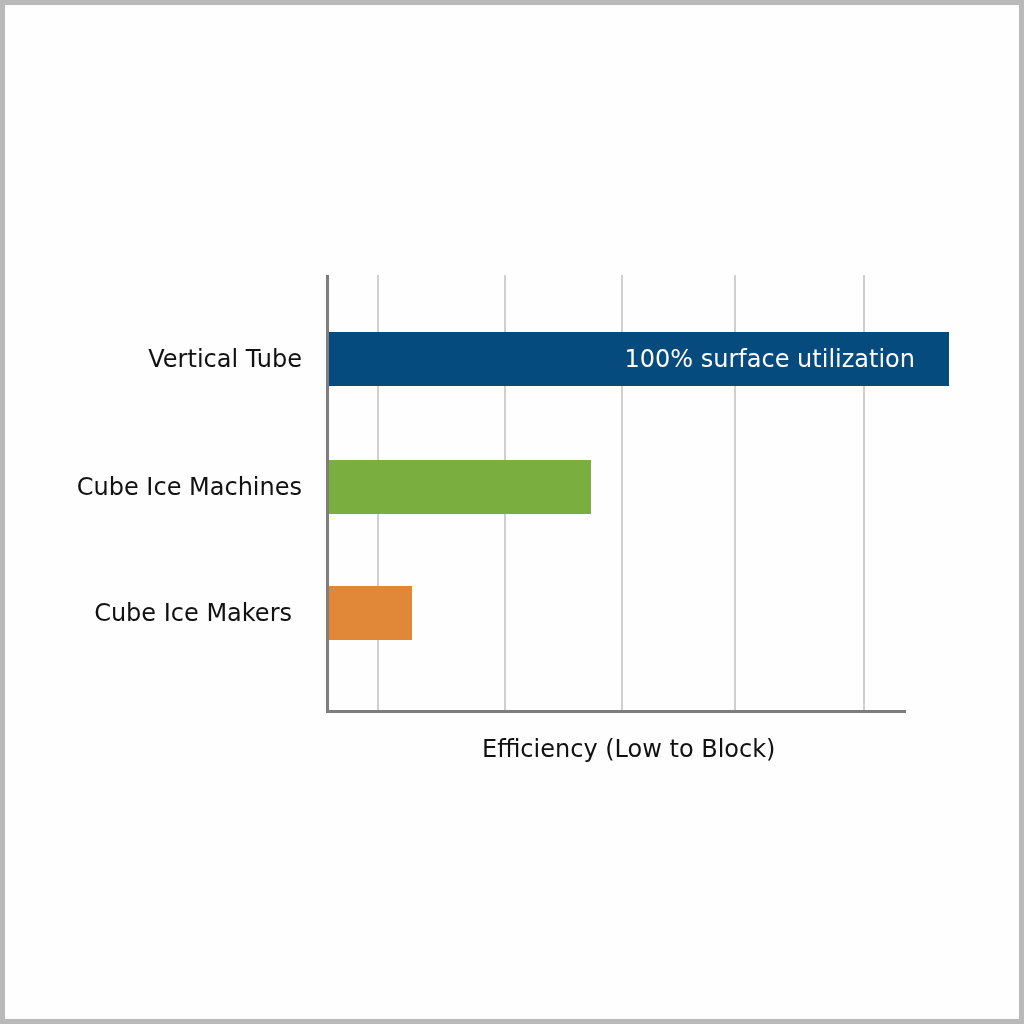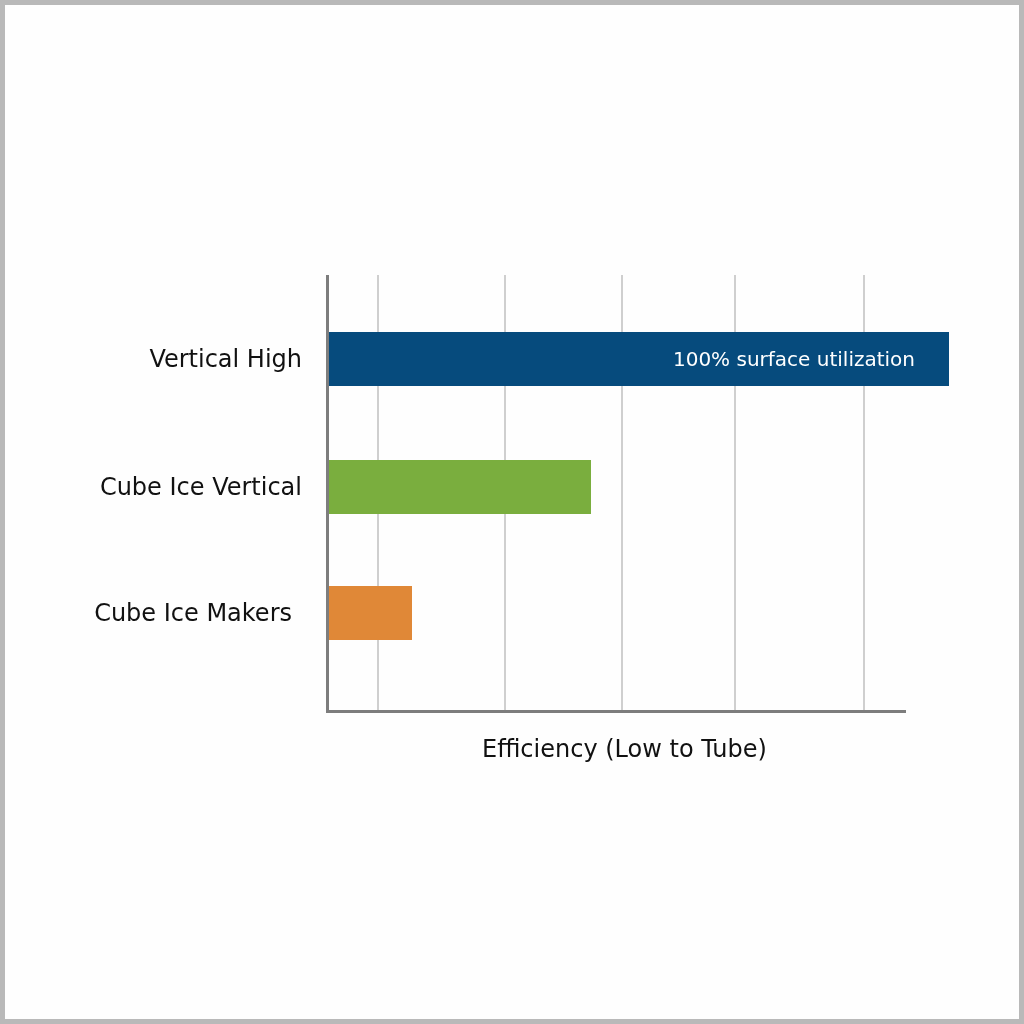--- a/index.html
+++ b/index.html
@@ -13,21 +13,21 @@
     box-sizing: border-box; border: 5px solid #b9b9b9;
     background: #fefefe;
   }
   .plot { position: absolute; left: 0; top: 0; width: 1024px; height: 1024px; }
   .gridline { position: absolute; top: 275px; width: 2px; height: 437px; background: #cfcfcf; }
   .y-axis { position: absolute; left: 326px; top: 275px; width: 3px; height: 438px; background: #7d7d7d; }
   .x-axis { position: absolute; left: 326px; top: 710px; width: 580px; height: 3px; background: #7d7d7d; }
   .bar { position: absolute; left: 329px; height: 54px; }
   .bar-label {
     position: absolute; right: 34px; top: 0; height: 54px; line-height: 54px;
-    color: #ffffff; font-size: 20px; white-space: nowrap;
+    color: #ffffff; font-size: 24px; white-space: nowrap;
   }
   .cat-label {
     position: absolute; right: 722px; font-size: 24px; color: #111111;
     white-space: nowrap; height: 54px; line-height: 54px;
   }
   .x-title {
     position: absolute; left: 482px; top: 735px; font-size: 24px; color: #111111;
     white-space: nowrap;
   }
 </style>
@@ -45,18 +45,18 @@
 
   <div class="bar" style="top:332px; width:620px; background:#064b7d;">
     <span class="bar-label">100% surface utilization</span>
   </div>
   <div class="bar" style="top:460px; width:262px; background:#7aae3e;"></div>
   <div class="bar" style="top:586px; width:83px; background:#e08837;"></div>
 
   <div class="y-axis"></div>
   <div class="x-axis"></div>
 
-  <div class="cat-label" style="top:332px">Vertical High</div>
-  <div class="cat-label" style="top:460px">Cube Ice Vertical</div>
+  <div class="cat-label" style="top:332px">Vertical Tube</div>
+  <div class="cat-label" style="top:460px">Cube Ice Machines</div>
   <div class="cat-label" style="top:586px; right:732px">Cube Ice Makers</div>
 
-  <div class="x-title">Efficiency (Low to Tube)</div>
+  <div class="x-title">Efficiency (Low to Block)</div>
 </div>
 
 </body></html>

